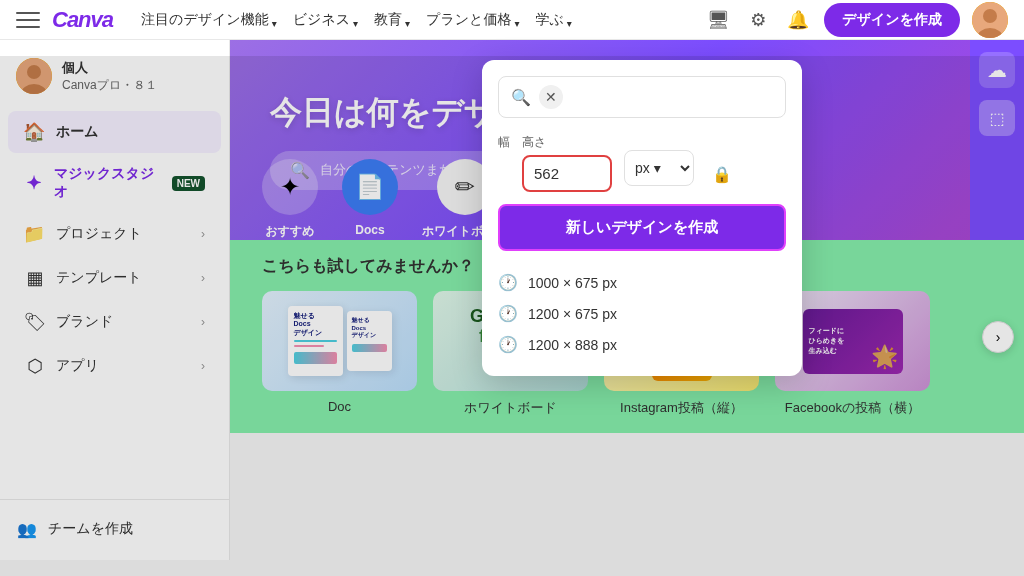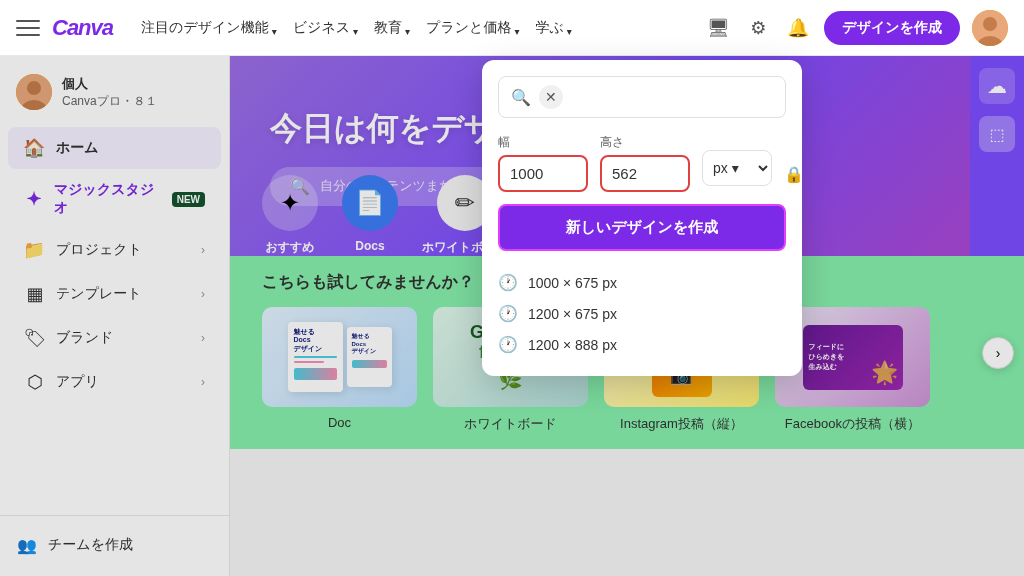--- a/index.html
+++ b/index.html
@@ -1,20 +1,20 @@
 <!DOCTYPE html>
 <html><head>
   <meta charset="utf-8">
   <style>
     * { box-sizing: border-box; margin: 0; padding: 0; }
     body { font-family: 'Helvetica Neue', Arial, sans-serif; background: #f5f5f5; width: 1024px; height: 576px; overflow: hidden; position: relative; }
 
     
     .header {
-      display: flex; align-items: center; background: #fff; height: 56px;
+      display: flex; align-items: center; background: #fff; height: 40px;
       padding: 0 16px; border-bottom: 1px solid #e8e8e8; position: relative; z-index: 10;
     }
     .hamburger { width: 24px; height: 24px; display: flex; flex-direction: column; justify-content: center; gap: 5px; cursor: pointer; margin-right: 12px; }
     .hamburger span { display: block; height: 2px; background: #555; border-radius: 2px; }
     .logo { color: #7d2ae8; font-size: 22px; font-weight: 900; letter-spacing: -1px; margin-right: 20px; font-style: italic; }
     .nav-item { font-size: 14px; color: #333; margin: 0 8px; cursor: pointer; display: flex; align-items: flex-end; gap: 3px; white-space: nowrap; }
     .nav-chevron { font-size: 10px; }
     .header-right { margin-left: auto; display: flex; align-items: center; gap: 12px; }
     .header-icon { width: 28px; height: 28px; display: flex; align-items: center; justify-content: center; cursor: pointer; color: #555; font-size: 18px; }
     .btn-create { background: #7d2ae8; color: #fff; border: none; border-radius: 24px; padding: 8px 18px; font-size: 14px; font-weight: 700; cursor: pointer; white-space: nowrap; }
@@ -296,21 +296,20 @@
 
 <div class="dropdown-panel">
   <div class="dp-search-row">
     <span class="dp-search-icon">🔍</span>
     <button class="dp-close-btn">✕</button>
   </div>
 
   <div class="dp-dims">
     <div class="dp-dim-group">
       <label class="dp-dim-label">幅</label>
-      <input class="dp-dim-input" type="text" value="1000" style="">
     </div>
     <div class="dp-dim-group">
       <label class="dp-dim-label">高さ</label>
       <input class="dp-dim-input" type="text" value="562" style="">
     </div>
     <div class="dp-dim-group" style="padding-top:16px;">
       <select class="dp-unit-select">
         <option>px ▾</option>
         <option>cm</option>
         <option>mm</option>

